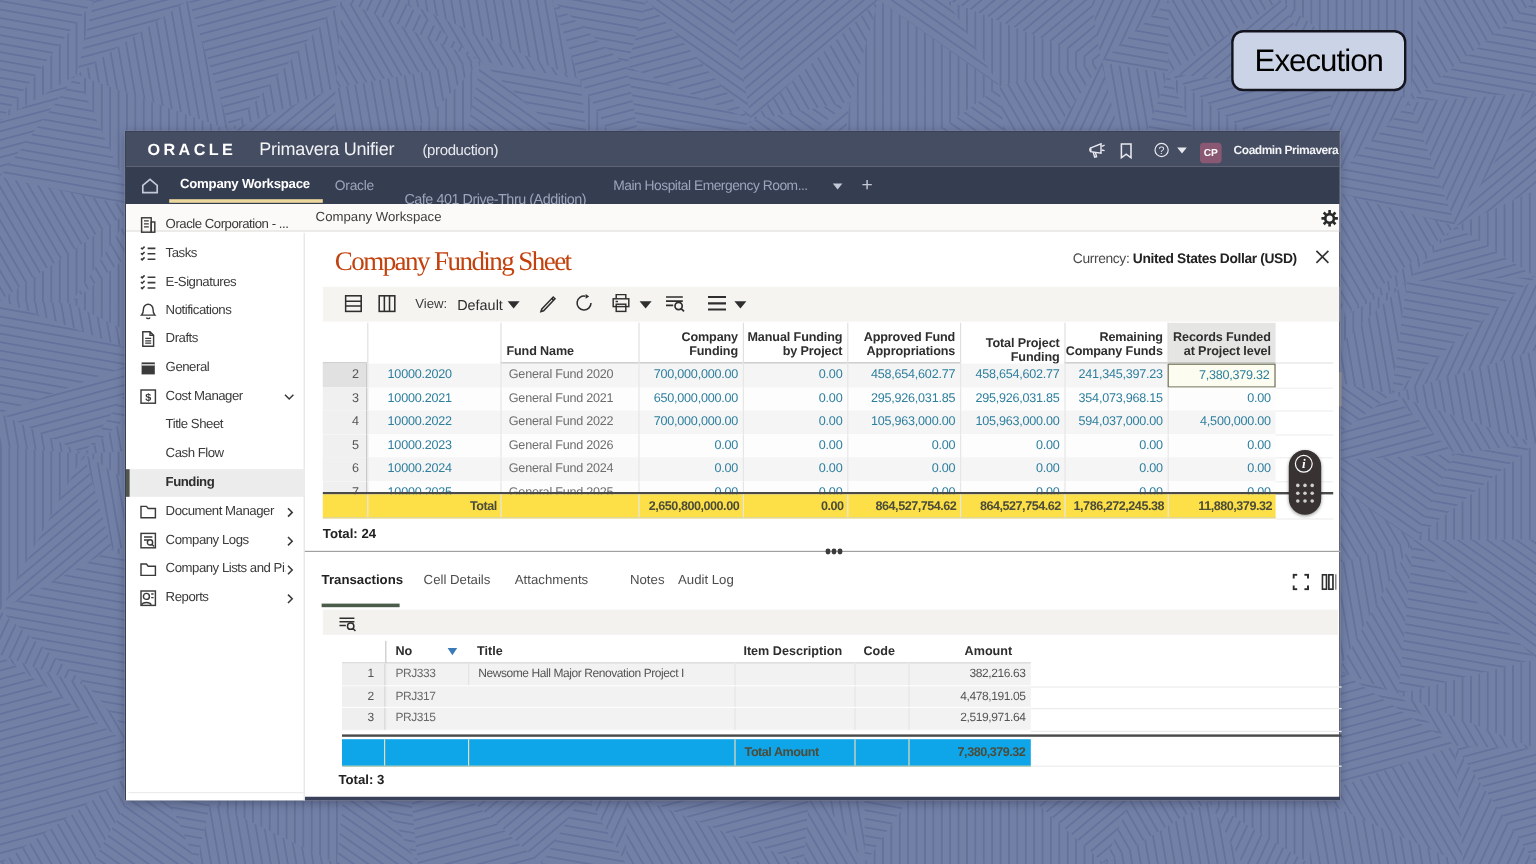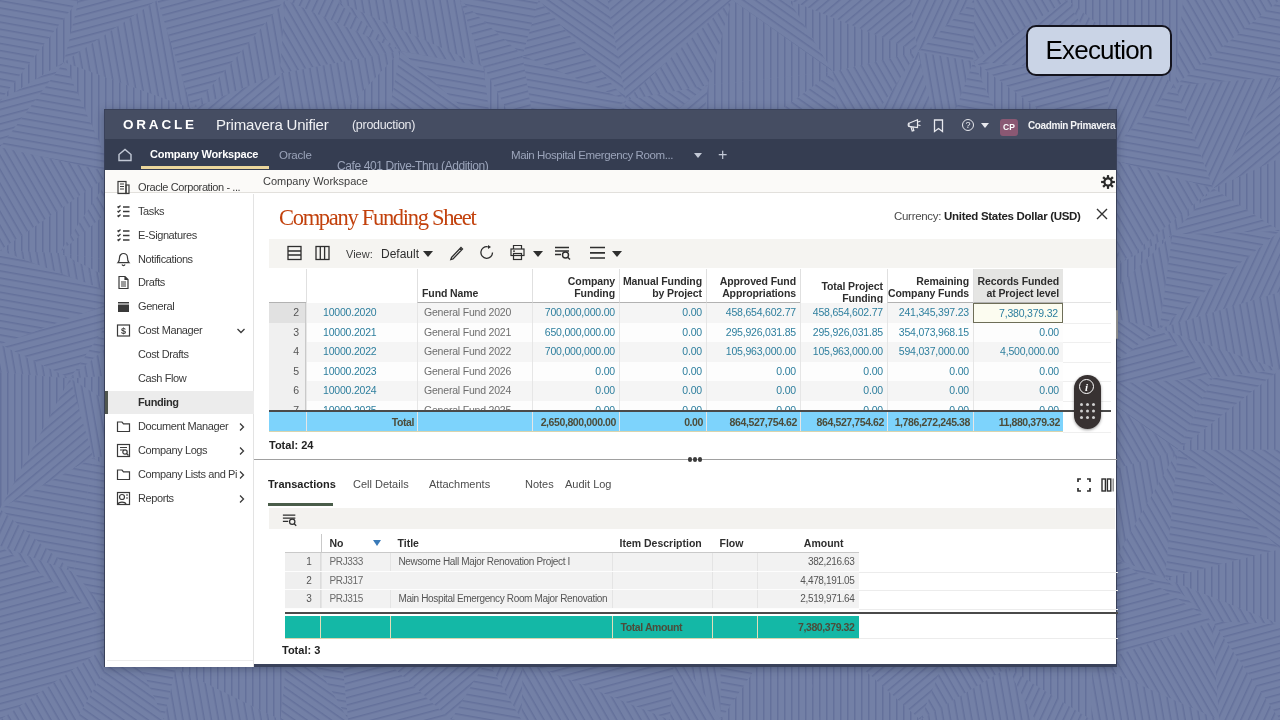--- a/index.html
+++ b/index.html
@@ -418,21 +418,21 @@
     </svg>
   </div>
 
   <div class="abs" style="left:33px;top:71px;font-size:11px;letter-spacing:-0.4px;color:#3a3a3a;">Oracle Corporation - ...</div>
   <div class="abs" style="left:33px;top:95px;font-size:11px;letter-spacing:-0.4px;color:#3a3a3a;">Tasks</div>
   <div class="abs" style="left:33px;top:119px;font-size:11px;letter-spacing:-0.4px;color:#3a3a3a;">E-Signatures</div>
   <div class="abs" style="left:33px;top:143px;font-size:11px;letter-spacing:-0.4px;color:#3a3a3a;">Notifications</div>
   <div class="abs" style="left:33px;top:166px;font-size:11px;letter-spacing:-0.4px;color:#3a3a3a;">Drafts</div>
   <div class="abs" style="left:33px;top:190px;font-size:11px;letter-spacing:-0.4px;color:#3a3a3a;">General</div>
   <div class="abs" style="left:33px;top:214px;font-size:11px;letter-spacing:-0.4px;color:#3a3a3a;">Cost Manager</div>
-  <div class="abs" style="left:33px;top:238px;font-size:11px;letter-spacing:-0.4px;color:#3a3a3a;">Cost Drafts</div>
+  <div class="abs" style="left:33px;top:238px;font-size:11px;letter-spacing:-0.4px;color:#3a3a3a;">Title Sheet</div>
   <div class="abs" style="left:33px;top:262px;font-size:11px;letter-spacing:-0.4px;color:#3a3a3a;">Cash Flow</div>
   <div class="abs" style="left:33px;top:286px;font-size:11px;letter-spacing:-0.4px;font-weight:bold;color:#2e2e2e;">Funding</div>
   <div class="abs" style="left:33px;top:310px;font-size:11px;letter-spacing:-0.4px;color:#3a3a3a;">Document Manager</div>
   <div class="abs" style="left:33px;top:334px;font-size:11px;letter-spacing:-0.4px;color:#3a3a3a;">Company Logs</div>
   <div class="abs" style="left:33px;top:358px;width:100px;white-space:nowrap;overflow:hidden;font-size:11px;letter-spacing:-0.4px;color:#3a3a3a;">Company Lists and Pi...</div>
   <div class="abs" style="left:33px;top:382px;font-size:11px;letter-spacing:-0.4px;color:#3a3a3a;">Reports</div>
 
   <svg class="abs" style="left:131px;top:217px" width="10" height="8" viewBox="0 0 10 8" fill="none" stroke="#3a3a3a" stroke-width="1.3">
       <path d="M1.5 2 L5 5.5 L8.5 2"></path>
     </svg>
@@ -590,21 +590,21 @@
     <div class="abs" style="left:794px;top:33px;width:48px;height:1px;background:#e3e3e3;"></div>
     <div class="abs" style="left:794px;top:53.5px;width:48px;height:1px;background:#efefef;"></div>
     <div class="abs" style="left:794px;top:73px;width:48px;height:1px;background:#efefef;"></div>
     <div class="abs" style="left:794px;top:92.5px;width:48px;height:1px;background:#efefef;"></div>
     <div class="abs" style="left:794px;top:112px;width:48px;height:1px;background:#efefef;"></div>
     <div class="abs" style="left:794px;top:131.5px;width:48px;height:1px;background:#efefef;"></div>
     <div class="abs" style="left:794px;top:163px;width:48px;height:1px;background:#efefef;"></div>
 
     <div class="abs" style="left:0;top:141px;width:842px;height:2px;background:#4a4a4a;"></div>
 
-    <div class="row" style="top:143px;height:20px;background:#7dd3fc;border-bottom:1px solid #d9d4ae;">
+    <div class="row" style="top:143px;height:20px;background:#fde047;border-bottom:1px solid #d9d4ae;">
       <div class="c" style="left:0;width:37px;border-left:none;"></div>
       <div class="c" style="left:37px;width:111px;text-align:right;font-weight:bold;color:#4c4c3a;font-size:10.5px;letter-spacing:-0.4px;line-height:20px;padding:0 3px;">Total</div>
       <div class="c" style="left:148px;width:115px;"></div>
       <div class="c" style="left:263px;width:87px;text-align:right;font-weight:bold;color:#4c4c3a;font-size:10.5px;letter-spacing:-0.4px;line-height:20px;padding:0 3px;">2,650,800,000.00</div>
       <div class="c" style="left:350px;width:87px;text-align:right;font-weight:bold;color:#4c4c3a;font-size:10.5px;letter-spacing:-0.4px;line-height:20px;padding:0 3px;">0.00</div>
       <div class="c" style="left:437px;width:94px;text-align:right;font-weight:bold;color:#4c4c3a;font-size:10.5px;letter-spacing:-0.4px;line-height:20px;padding:0 3px;">864,527,754.62</div>
       <div class="c" style="left:531px;width:87px;text-align:right;font-weight:bold;color:#4c4c3a;font-size:10.5px;letter-spacing:-0.4px;line-height:20px;padding:0 3px;">864,527,754.62</div>
       <div class="c" style="left:618px;width:86px;text-align:right;font-weight:bold;color:#4c4c3a;font-size:10.5px;letter-spacing:-0.4px;line-height:20px;padding:0 3px;">1,786,272,245.38</div>
       <div class="c" style="left:704px;width:90px;text-align:right;font-weight:bold;color:#4c4c3a;font-size:10.5px;letter-spacing:-0.4px;line-height:20px;padding:0 3px;">11,880,379.32</div>
     </div>
@@ -637,21 +637,21 @@
     <path d="M1 1.5 H15 M1 5 H15 M1 8.5 H7"></path>
       <circle cx="11.5" cy="9" r="3"></circle>
       <path d="M13.7 11.2 L16 13.5"></path>
   </svg>
 
   <div id="t2" class="abs" style="left:179.5px;top:424px;width:574px;">
     <div class="abs h2h" style="left:0;top:0;width:36px;"></div>
     <div class="abs h2h" style="left:36px;top:0;width:69px;border-left:1px solid #c9c9c9;">No</div>
     <div class="abs h2h" style="left:105px;top:0;width:222px;">Title</div>
     <div class="abs h2h" style="left:327px;top:0;width:100px;">Item Description</div>
-    <div class="abs h2h" style="left:427px;top:0;width:45px;">Flow</div>
+    <div class="abs h2h" style="left:427px;top:0;width:45px;">Code</div>
     <div class="abs h2h" style="left:472px;top:0;width:102px;text-align:right;padding-right:15px;">Amount</div>
     <div class="abs" style="left:88px;top:6px;width:0;height:0;border-left:4.5px solid transparent;border-right:4.5px solid transparent;border-top:6px solid #3a7ab8;"></div>
 
     <div class="row2" style="top:19px;">
       <div class="t2c rn2" style="left:0;width:36px;">1</div>
       <div class="t2c" style="left:36px;width:69px;color:#6a6a6a;">PRJ333</div>
       <div class="t2c" style="left:105px;width:222px;">Newsome Hall Major Renovation Project I</div>
       <div class="t2c" style="left:327px;width:100px;"></div>
       <div class="t2c" style="left:427px;width:45px;"></div>
       <div class="t2c" style="left:472px;width:102px;text-align:right;padding-right:4px;">382,216.63</div>
@@ -659,33 +659,32 @@
     <div class="row2" style="top:37.7px;">
       <div class="t2c rn2" style="left:0;width:36px;">2</div>
       <div class="t2c" style="left:36px;width:69px;color:#6a6a6a;">PRJ317</div>
       <div class="t2c" style="left:327px;width:100px;"></div>
       <div class="t2c" style="left:427px;width:45px;"></div>
       <div class="t2c" style="left:472px;width:102px;text-align:right;padding-right:4px;">4,478,191.05</div>
     </div>
     <div class="row2" style="top:56.4px;">
       <div class="t2c rn2" style="left:0;width:36px;">3</div>
       <div class="t2c" style="left:36px;width:69px;color:#6a6a6a;">PRJ315</div>
-      <div class="t2c" style="left:105px;width:222px;">Main Hospital Emergency Room Major Renovation</div>
       <div class="t2c" style="left:327px;width:100px;"></div>
       <div class="t2c" style="left:427px;width:45px;"></div>
       <div class="t2c" style="left:472px;width:102px;text-align:right;padding-right:4px;">2,519,971.64</div>
     </div>
 
     <div class="abs" style="left:574px;top:37.7px;width:259px;height:1px;background:#ececec;"></div>
     <div class="abs" style="left:574px;top:56.4px;width:259px;height:1px;background:#ececec;"></div>
     <div class="abs" style="left:574px;top:75.1px;width:259px;height:1px;background:#ececec;"></div>
 
     <div class="abs" style="left:0;top:78px;width:833px;height:2px;background:#4a4a4a;"></div>
 
-    <div class="abs" style="left:0;top:82px;width:574px;height:23px;background:#14b8a6;border-bottom:1px solid #d9d4ae;">
+    <div class="abs" style="left:0;top:82px;width:574px;height:23px;background:#0ea5e9;border-bottom:1px solid #d9d4ae;">
       <div class="abs" style="left:0;width:36px;height:100%;border-right:1px solid #e3ddb9;"></div>
       <div class="abs" style="left:336px;top:0;font-size:10.5px;letter-spacing:-0.4px;font-weight:bold;color:#4c4c3a;line-height:23px;">Total Amount</div>
       <div class="abs" style="left:472px;width:98px;top:0;text-align:right;font-size:10.5px;letter-spacing:-0.4px;font-weight:bold;color:#4c4c3a;line-height:23px;">7,380,379.32</div>
       <div class="abs" style="left:105px;width:1px;height:100%;background:#e3ddb9;"></div>
       <div class="abs" style="left:327px;width:1px;height:100%;background:#e3ddb9;"></div>
       <div class="abs" style="left:427px;width:1px;height:100%;background:#e3ddb9;"></div>
       <div class="abs" style="left:472px;width:1px;height:100%;background:#e3ddb9;"></div>
     </div>
     <div class="abs" style="left:574px;top:104px;width:259px;height:1px;background:#ececec;"></div>
   </div>

